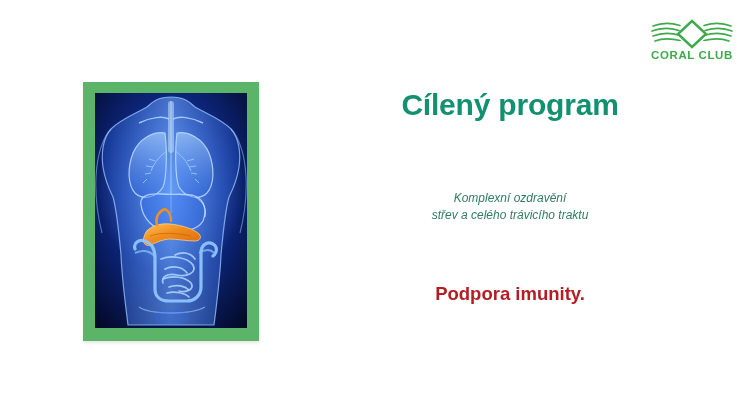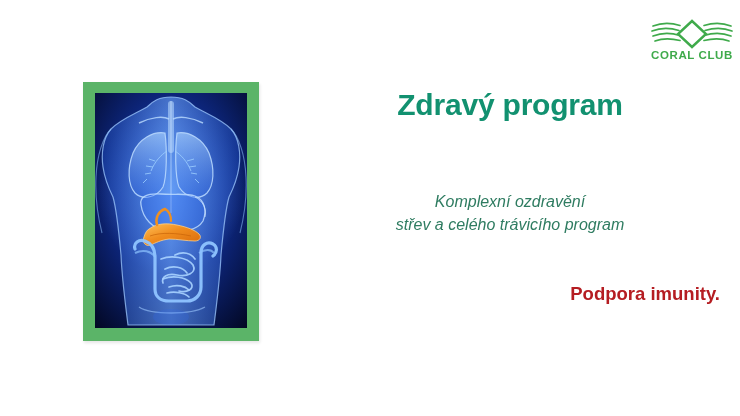--- a/index.html
+++ b/index.html
@@ -82,32 +82,32 @@
   }
   .headline .line { display: block; white-space: nowrap; }
 
   .subhead {
     position: absolute;
     left: 300px;
     top: 190px;
     width: 420px;
     text-align: center;
     color: #2f7c61;
-    font-size: 16px;
+    font-size: 12px;
     font-style: italic;
     line-height: 1.45;
   }
   .subhead .line { display: block; white-space: nowrap; }
 
   .promo {
     position: absolute;
     left: 300px;
     top: 281px;
     width: 420px;
-    text-align: right;
+    text-align: center;
     color: #b51d22;
     font-size: 18.5px;
     font-weight: bold;
     line-height: 1.42;
   }
   .promo .line { display: block; white-space: nowrap; }
 </style>
 </head>
 <body>
 
@@ -231,25 +231,25 @@
           <path d="M80 162 C88 158, 96 160, 100 166"></path>
         </g>
 
         <path d="M44 214 C56 222, 96 222, 110 214" fill="none" stroke="#9fcaff" stroke-width="1.4" stroke-opacity="0.6"></path>
         <ellipse cx="76" cy="224" rx="18" ry="8" fill="#2f6bf0" fill-opacity="0.22"></ellipse>
       </svg>
     </div>
   </div>
 
   <div class="headline">
-    <span class="line">Zdravý program</span>
+    <span class="line">Cílený program</span>
   </div>
 
   <div class="subhead">
     <span class="line">Komplexní ozdravění</span>
-    <span class="line">střev a celého trávicího program</span>
+    <span class="line">střev a celého trávicího traktu</span>
   </div>
 
   <div class="promo">
     <span class="line">Podpora imunity.</span>
   </div>
 
 </div>
 
 </body></html>

